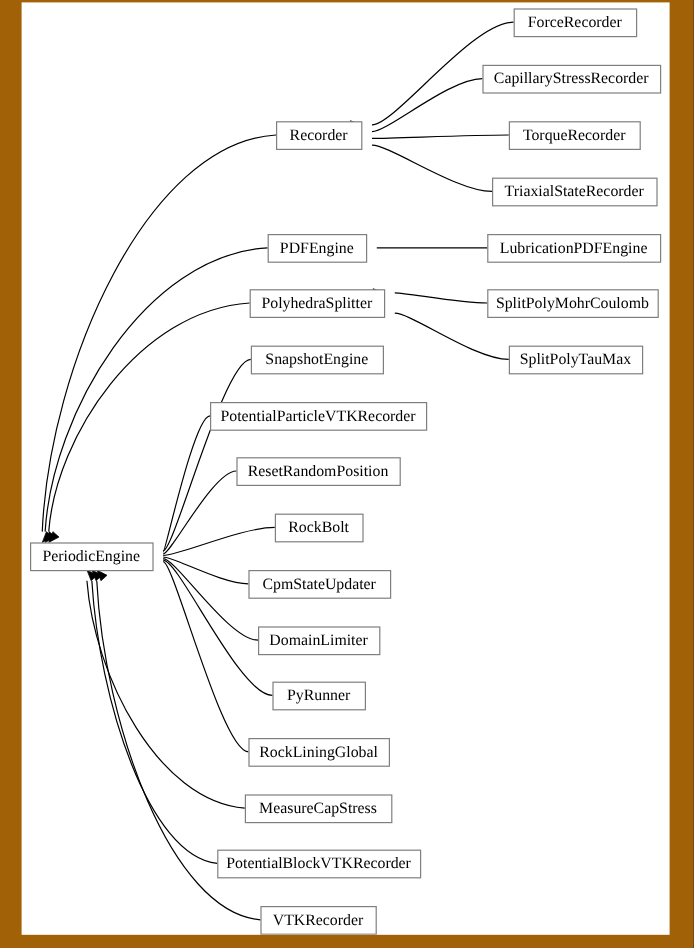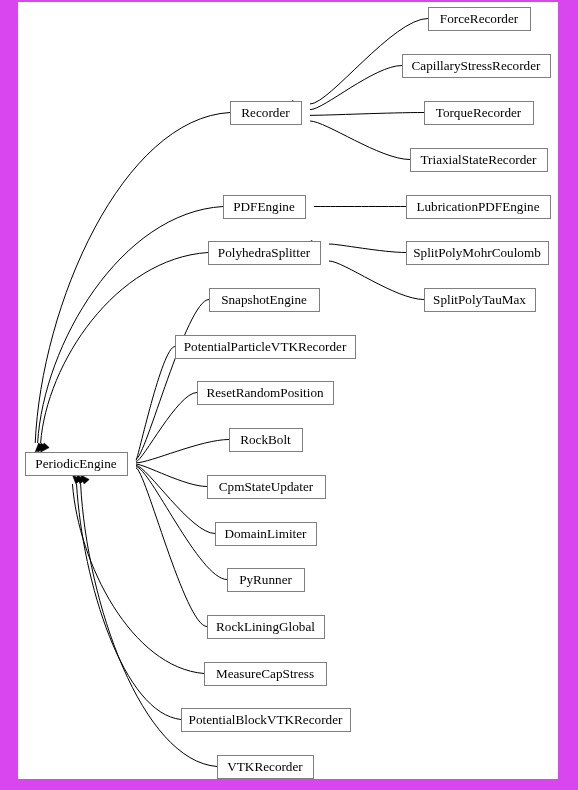--- a/index.html
+++ b/index.html
@@ -13,21 +13,21 @@
     height: 790px;
     overflow: hidden;
     font-family: "Liberation Serif", "DejaVu Serif", serif;
   }
   #diagram-frame {
     position: absolute;
     left: 0;
     top: 0;
     width: 578px;
     height: 790px;
-    background: #d946ef;
+    background: #a16207;
   }
   #diagram-canvas {
     position: absolute;
     left: 18px;
     top: 2px;
     width: 540px;
     height: 777px;
     background: #ffffff;
   }
   svg#graph {

